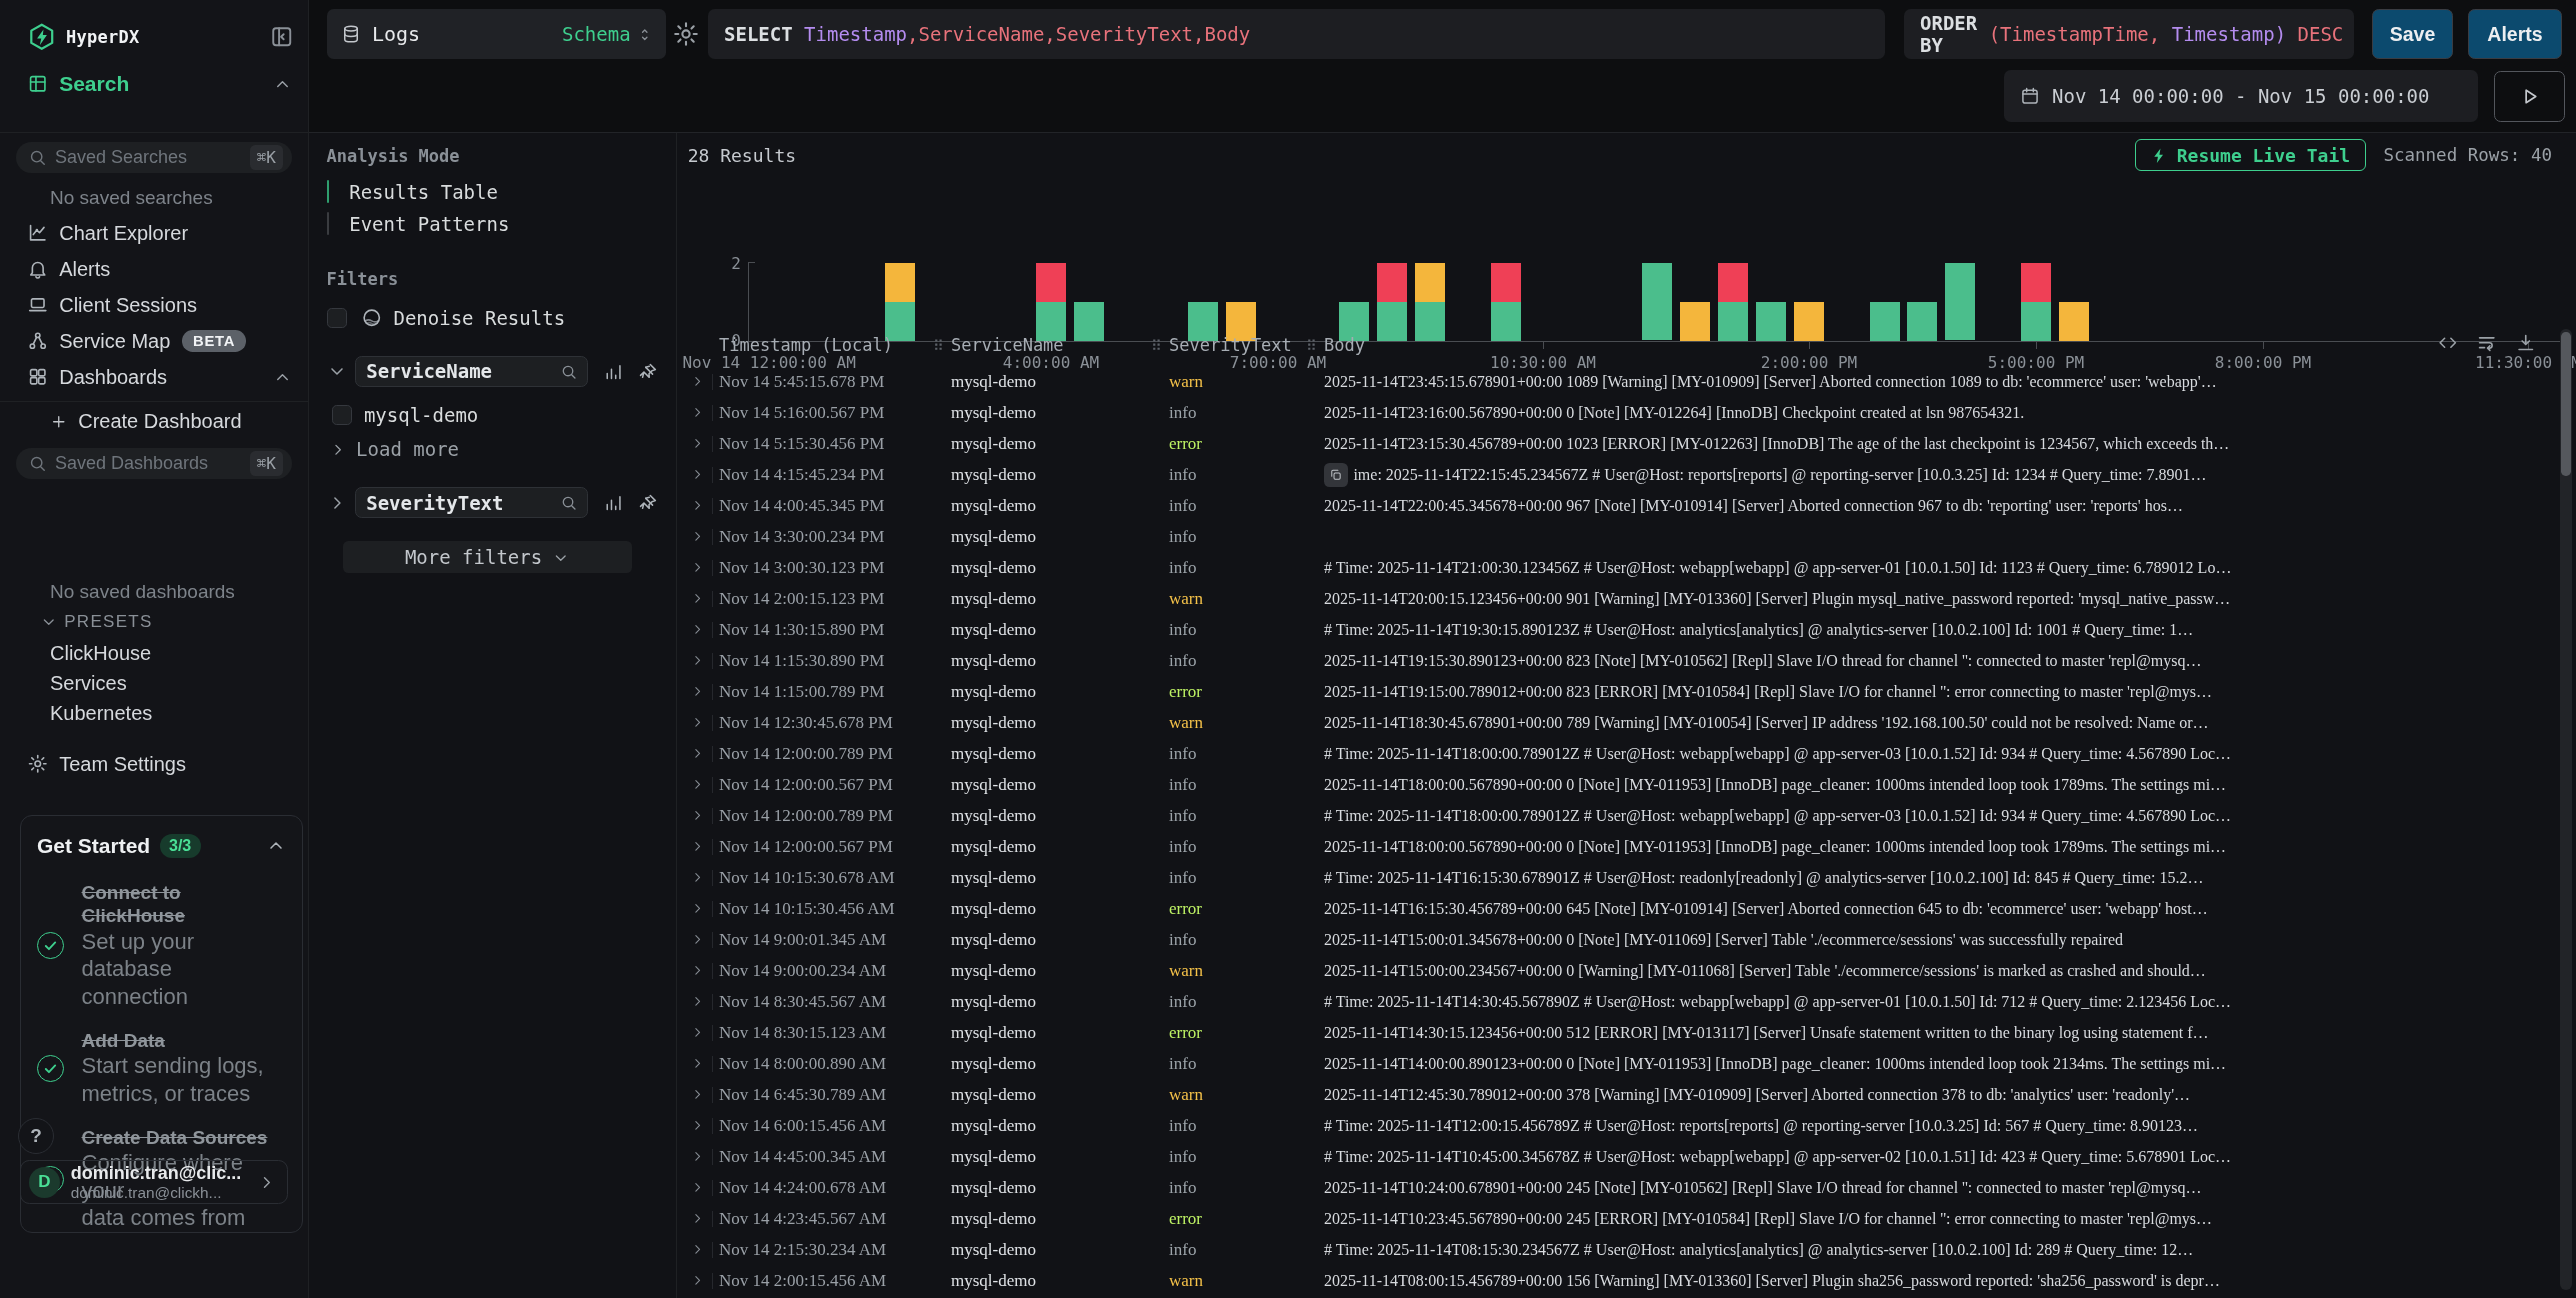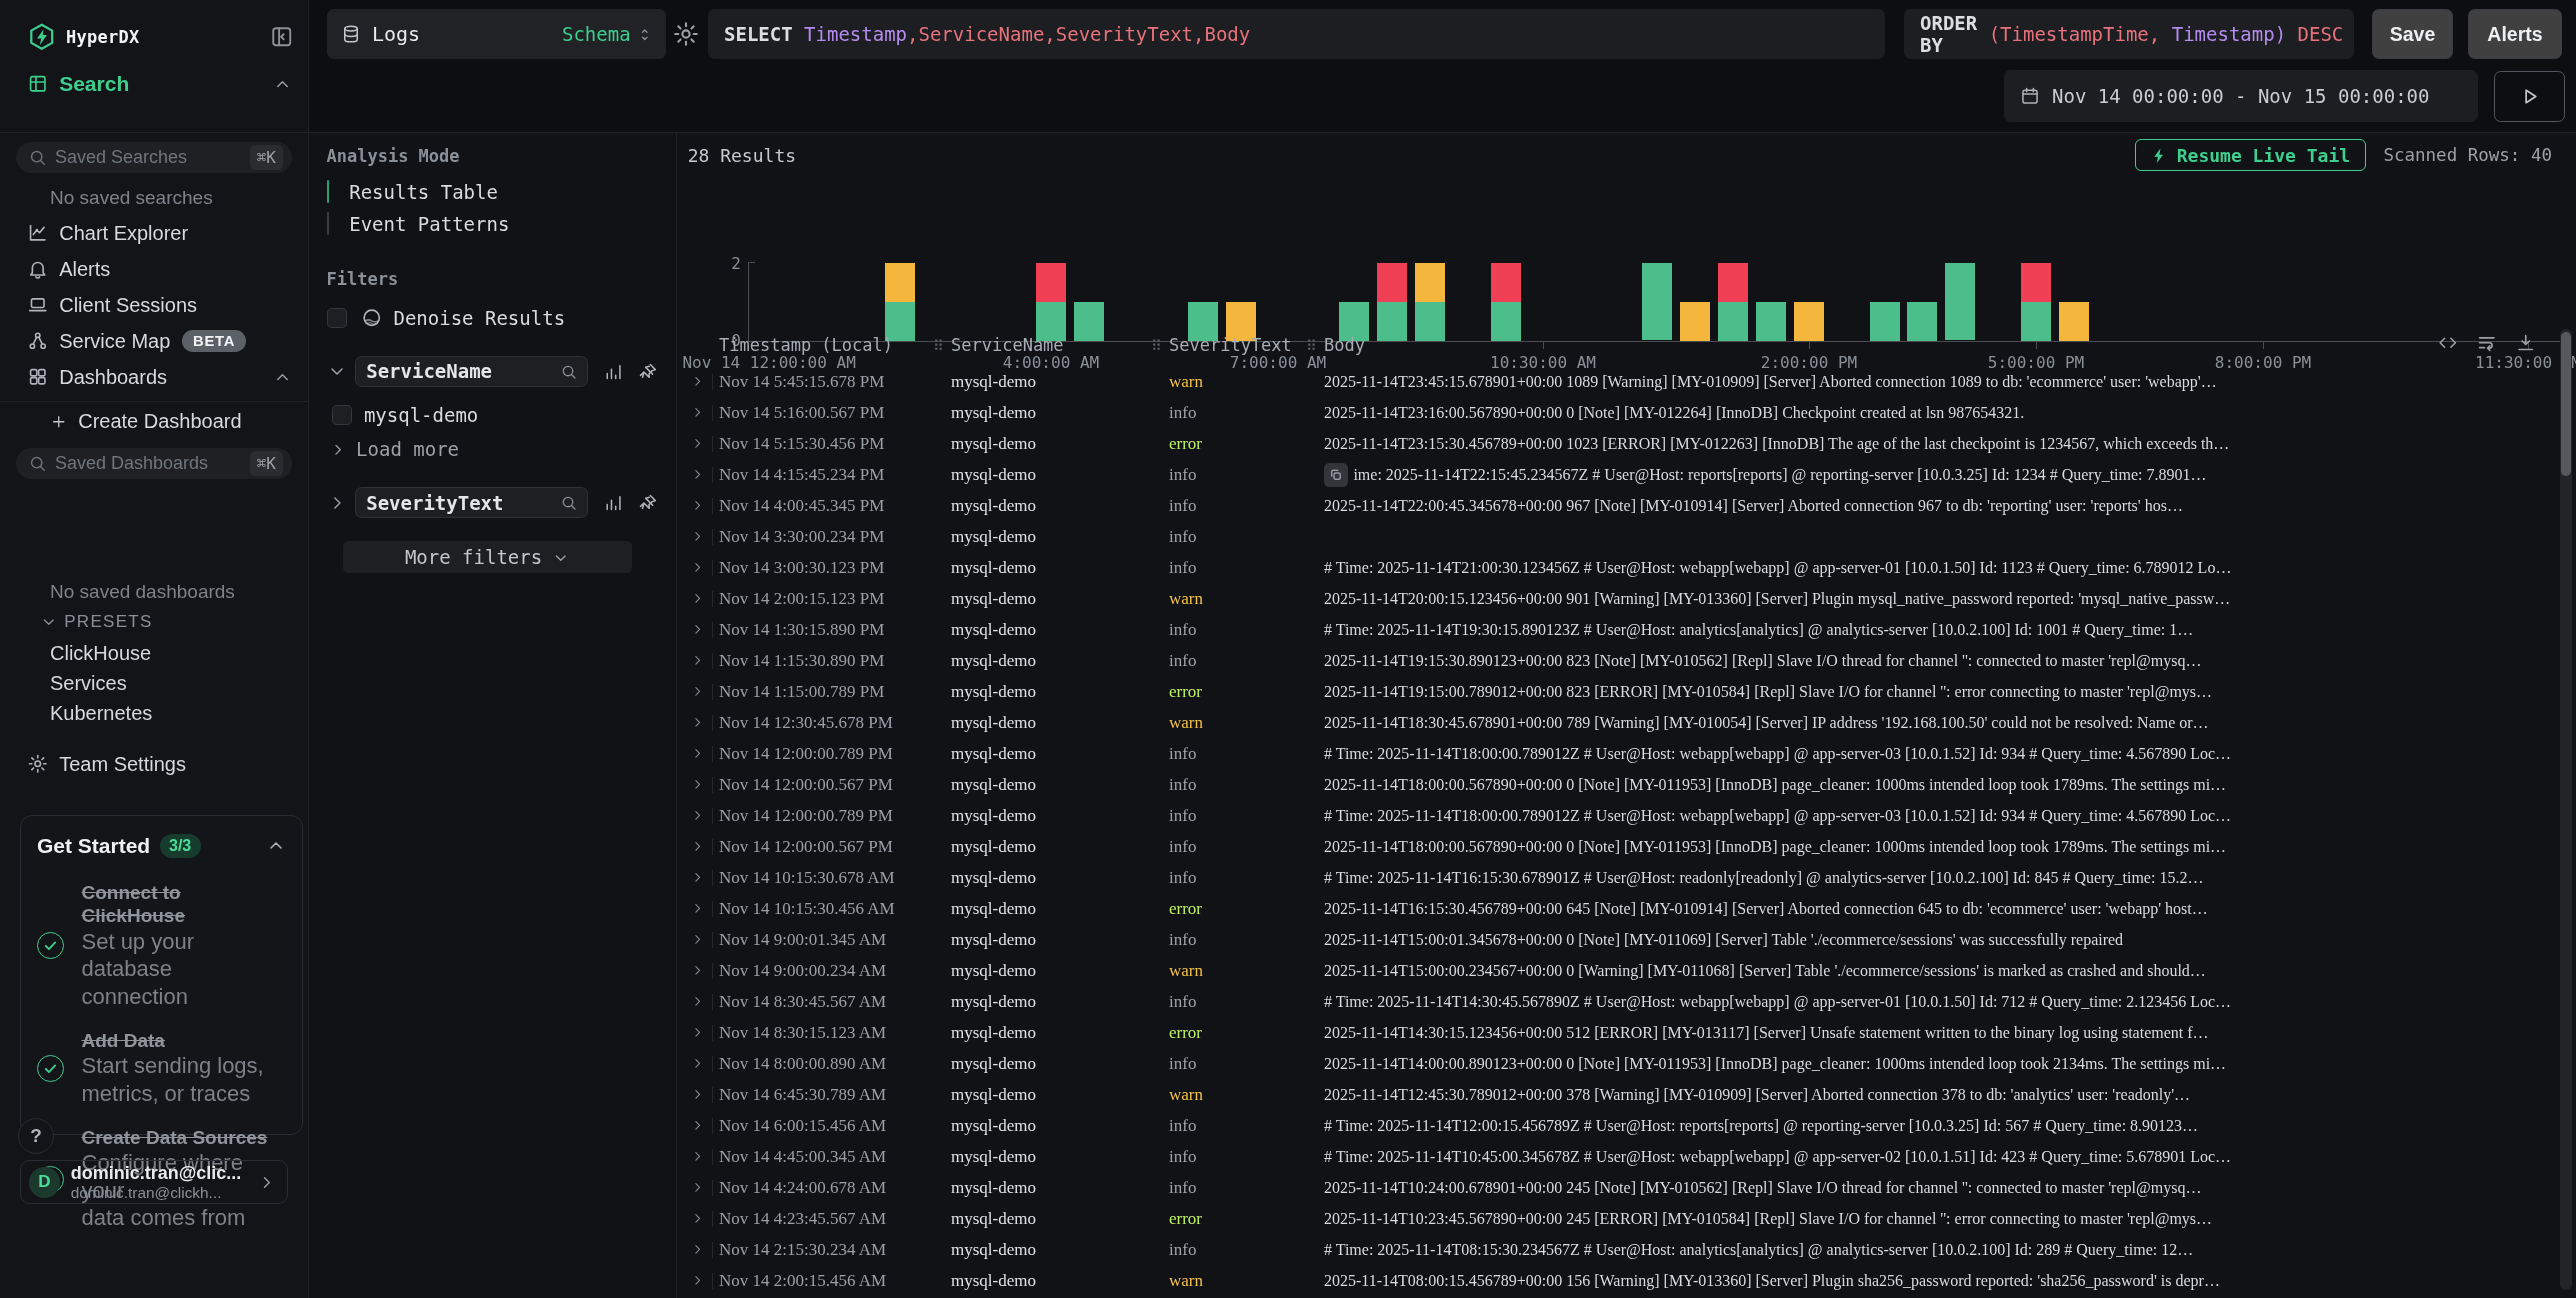--- a/index.html
+++ b/index.html
@@ -33,21 +33,21 @@
   .create-dash { position:absolute; top:407px; left:50px; height:29.5px; display:flex; align-items:center; color:#d6d9dd; font-size:20px; cursor:pointer; }
   .create-dash .plus { width:17.5px; height:17.5px; color:#c3c7cc; margin-right:10.7px; }
   .presets-row { position:absolute; top:612px; left:40px; display:flex; align-items:center; color:#8a9097; cursor:pointer; }
   .presets-row .lbl { font-size:17px; letter-spacing:1.3px; margin-left:6.7px; }
   .preset-list { position:absolute; top:638px; left:50px; right:13.4px; }
   .preset-item { height:30px; display:flex; align-items:center; font-size:20px; color:#d6d9dd; cursor:pointer; }
   .team-settings { position:absolute; top:746px; left:27px; height:36px; display:flex; align-items:center; cursor:pointer; }
   .team-settings .nicon { width:21.5px; height:21.5px; color:#aeb4ba; }
   .team-settings .lbl { font-size:20px; color:#d6d9dd; margin-left:10.7px; }
 
-  .gs-card { position:absolute; top:815px; left:20px; width:283px; height:320px; border:0.7px solid #2a2d33; border-radius:12px; background:#141519; padding:17.5px 16px 13.4px 16px; }
+  .gs-card { position:absolute; top:815px; left:20px; width:283px; height:418px; border:0.7px solid #2a2d33; border-radius:12px; background:#141519; padding:17.5px 16px 13.4px 16px; }
   .gs-head { display:flex; align-items:center; }
   .gs-title { font-size:21px; font-weight:bold; color:#eef0f2; }
   .gs-badge { margin-left:9.4px; background:#173b2c; color:#4adf96; font-weight:bold; font-size:16px; border-radius:12px; padding:3.4px 9.4px; }
   .gs-head .chev { margin-left:auto; color:#aeb4ba; }
   .gs-steps { margin-top:23px; display:flex; flex-direction:column; gap:19px; }
   .gs-step { display:flex; align-items:center; }
   .gs-check { flex:none; width:27px; height:27px; border:1.3px solid #3ecf8e; border-radius:50%; color:#3ecf8e; display:flex; align-items:center; justify-content:center; margin-right:17.5px; }
   .gs-text .t { font-size:19px; font-weight:bold; color:#8f959b; text-decoration:line-through; line-height:1.22; }
   .gs-text .d { font-size:22px; color:#7c8288; line-height:1.25; }
   .help-btn { position:absolute; top:1118px; left:18px; width:36px; height:36px; border:0.7px solid #2a2d33; border-radius:50%; background:#131418; color:#aeb4ba; font-size:19px; font-weight:bold; display:flex; align-items:center; justify-content:center; cursor:pointer; z-index:3; }
@@ -64,21 +64,21 @@
   .src-box .dbi { width:20px; height:20px; color:#c3c7cc; }
   .src-box .lbl { font-size:20px; color:#e7e9eb; margin-left:10.7px; font-family:"DejaVu Sans Mono", monospace; }
   .src-box .schema { margin-left:auto; color:#3ecf8e; font-size:19px; font-family:"DejaVu Sans Mono", monospace; }
   .src-box .ud { width:17.5px; height:17.5px; color:#8a9097; margin-left:5.4px; }
   .gear-btn { position:absolute; left:363px; top:20px; width:28px; height:28px; color:#9ba1a7; cursor:pointer; }
   .select-box { position:absolute; left:399px; top:9.4px; width:1177px; height:50px; background:#1d1e22; border-radius:6.7px; display:flex; align-items:center; padding:0 16px; font-size:19px; }
   .order-box { position:absolute; left:1595px; top:9.4px; width:450px; height:50px; background:#1d1e22; border-radius:6.7px; display:flex; align-items:center; padding:0 16px; font-size:19px; }
   .tok-kw { color:#dcdfe2; font-weight:bold; }
   .tok-purple { color:#b48cef; }
   .tok-red { color:#e8727b; }
-  .btn-dark { position:absolute; top:9.4px; height:50px; background:#404040; border:0.7px solid #3a3c42; border-radius:6.7px; color:#edeff1; font-weight:bold; font-size:19.5px; display:flex; align-items:center; justify-content:center; cursor:pointer; }
+  .btn-dark { position:absolute; top:9.4px; height:50px; background:#0c4a6e; border:0.7px solid #3a3c42; border-radius:6.7px; color:#edeff1; font-weight:bold; font-size:19.5px; display:flex; align-items:center; justify-content:center; cursor:pointer; }
   .search-row-input { position:absolute; left:17.5px; top:70px; width:1661px; height:52px; background:#1a1b1f; border-radius:6.7px; display:flex; align-items:center; padding:0 17.5px; }
   .search-row-input input { flex:1; background:transparent; border:none; outline:none; color:#c6cacf; font-size:19px; font-family:"DejaVu Sans Mono", monospace; }
   .search-row-input input::placeholder { color:#62686f; }
   .mode-toggle { flex:none; display:flex; align-items:center; gap:9.4px; font-size:19px; font-family:"DejaVu Sans Mono", monospace; }
   .mode-toggle .sql { color:#9ba1a7; cursor:pointer; }
   .mode-toggle .sep { color:#4a4d53; }
   .mode-toggle .lucene { color:#3ecf8e; font-weight:bold; cursor:pointer; }
   .date-box { position:absolute; left:1695px; top:70px; width:474px; height:52px; background:#1d1e22; border-radius:6.7px; display:flex; align-items:center; padding:0 16px; cursor:pointer; }
   .date-box .cal { width:20px; height:20px; color:#aeb4ba; margin-right:12px; flex:none; }
   .date-box .lbl { font-size:19px; color:#c9cdd2; font-family:"DejaVu Sans Mono", monospace; white-space:nowrap; }

